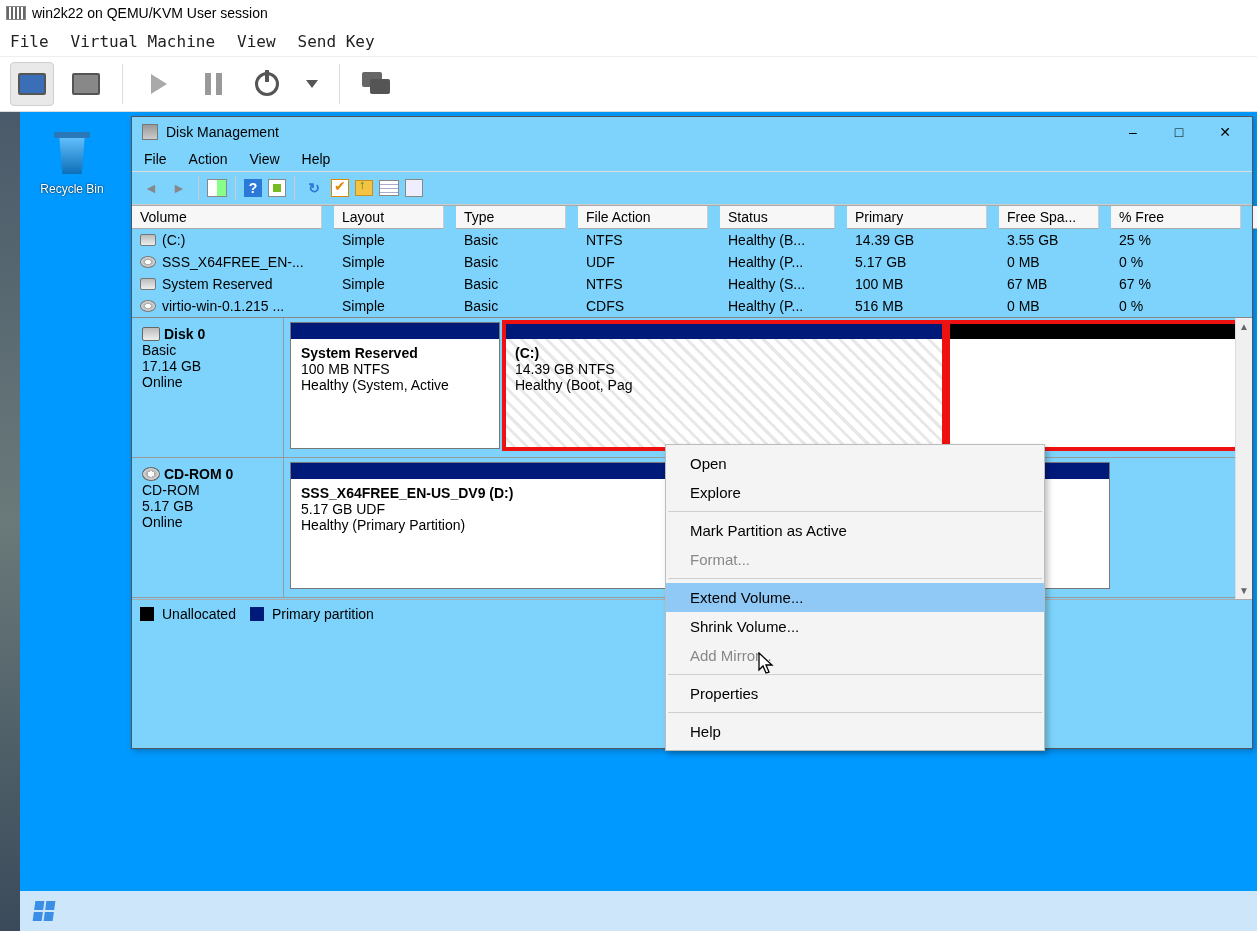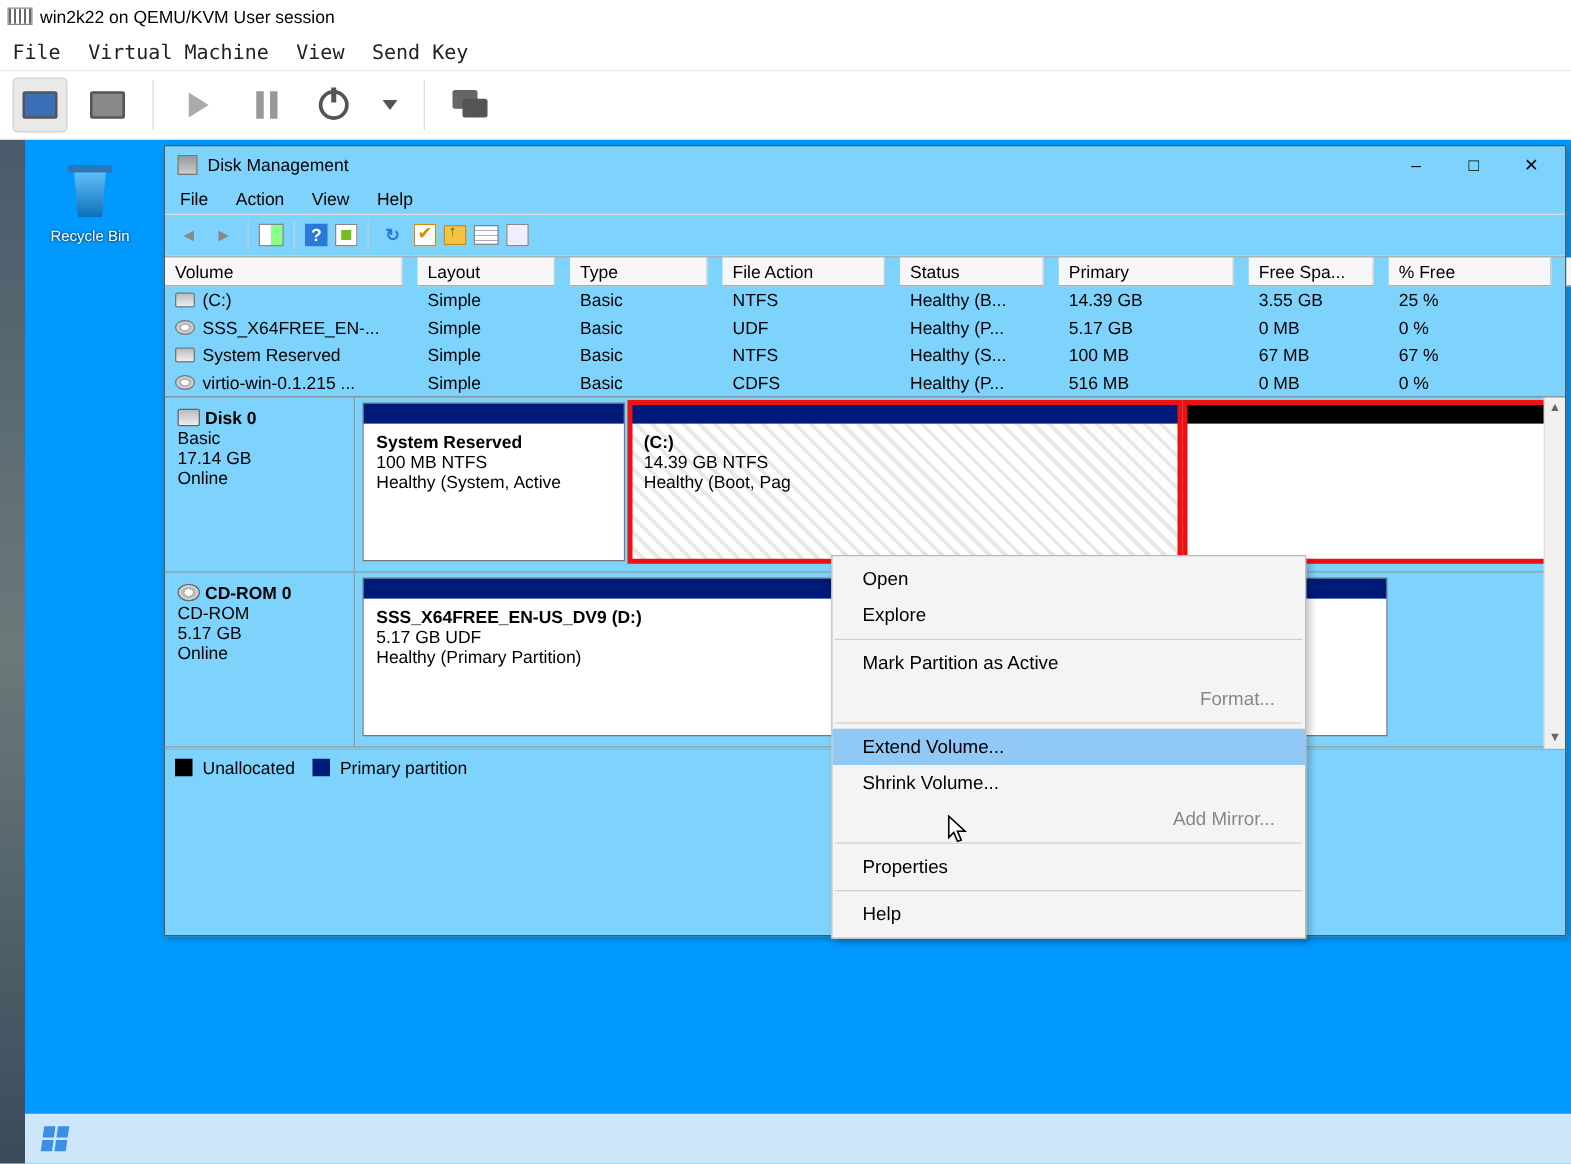--- a/index.html
+++ b/index.html
@@ -91,21 +91,21 @@
   .part.hatched .body { background:repeating-linear-gradient(45deg,#fff 0 6px,#e8e8e8 6px 9px); }
   .part.unalloc .bar { background:#000; }
   .outline-red { outline:4px solid #e11; outline-offset:-2px; }
 
   .dm-legend { border-top:1px solid #aaa; height:28px; display:flex; align-items:center; gap:8px; padding:0 8px; position:absolute; left:0; right:0; bottom:0; }
   .swatch { width:14px;height:14px;display:inline-block; vertical-align:-2px; }
 
   
   .ctx { position:absolute; width:380px; background:#f4f4f4; border:1px solid #bcbcbc; box-shadow:3px 3px 6px rgba(0,0,0,.25); padding:4px 0; z-index:50; }
   .ctx .item { padding:6px 24px; font-size:15px; }
-  .ctx .item.disabled { color:#888;text-align:right; }
+  .ctx .item.disabled { color:#888; }
   .ctx .item.hover { background:#90c8f6; }
   .ctx .divider { height:1px; background:#cfcfcf; margin:4px 2px; }
 
   .cursor { position:absolute; width:18px; height:24px; z-index:60; pointer-events:none; }
   .cursor svg { width:18px; height:24px; }
 
   .scrollbar-v { position:absolute; right:0; top:0; bottom:28px; width:17px; background:#f0f0f0; border-left:1px solid #ddd; }
   .scrollbar-v .btn { height:17px; background:#f0f0f0; display:flex;align-items:center;justify-content:center;color:#666;font-size:10px; }
 </style>
 </head>

